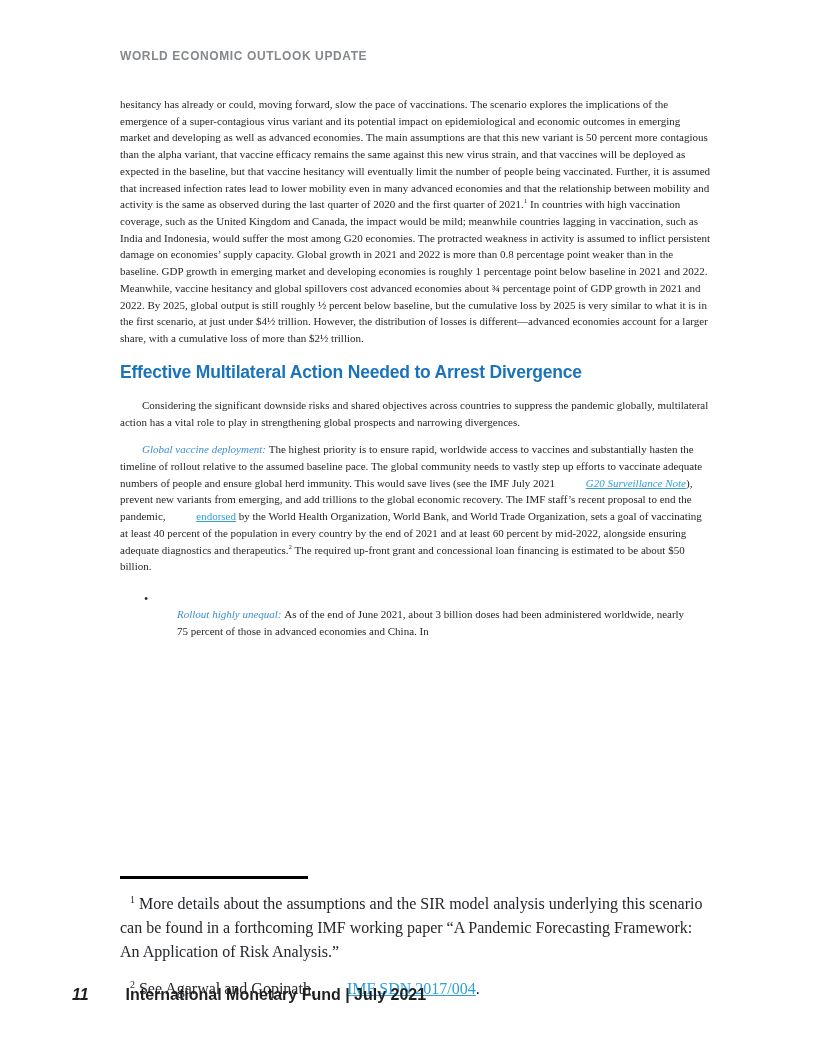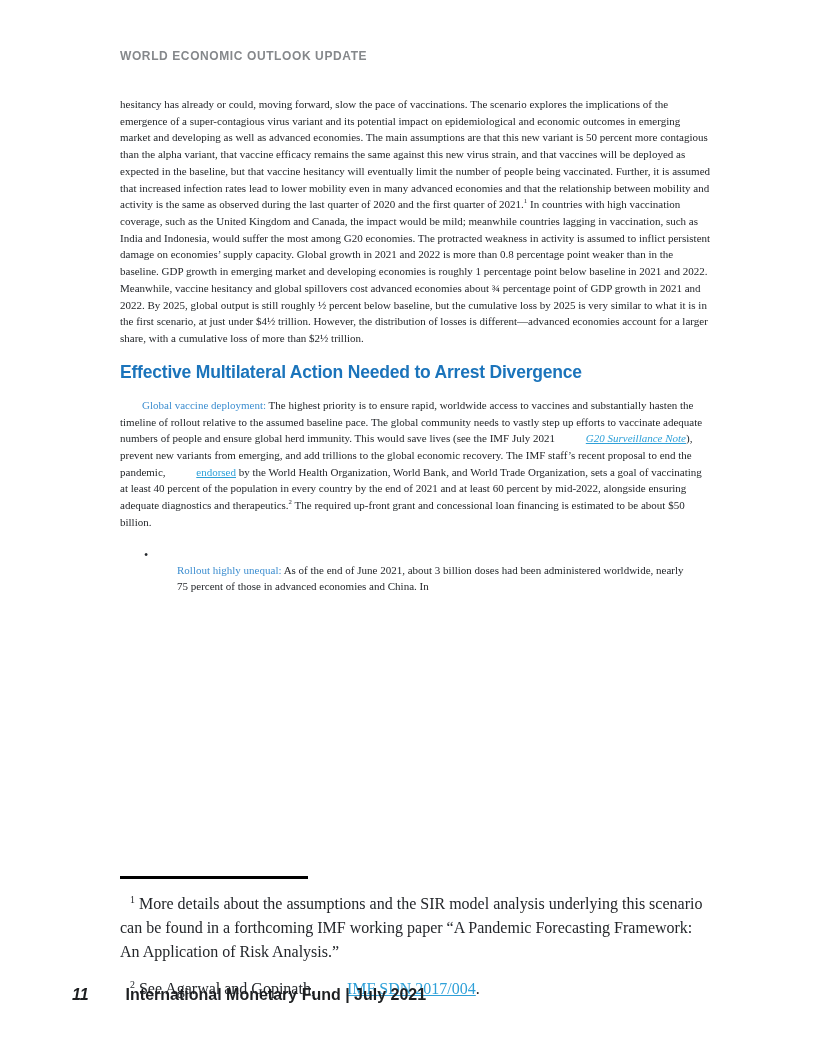--- a/index.html
+++ b/index.html
@@ -25,21 +25,21 @@
   }
   .body-para{
     font-size:11px;line-height:1.52;margin:0 0 11px 0;text-align:left;
   }
   .indent{text-indent:22px;}
   .section-heading{
     font-family:"Liberation Sans", sans-serif;font-weight:bold;
     font-size:17.5px;letter-spacing:-0.2px;color:var(--heading-blue);
     margin:15px 0 14px 0;
   }
-  .lead{color:var(--lead-blue);}
+  .lead{color:var(--lead-blue);font-style:italic;}
   a.link{color:var(--link-blue);text-decoration:underline;cursor:pointer;margin-left:28px;}
   a.link.it{font-style:italic;}
   sup{font-size:0.62em;line-height:0;}
   .bullet-row{display:flex;margin:15px 0 0 24px;}
   .bullet-dot{width:17px;flex:0 0 17px;font-size:12px;line-height:1.65;}
   .bullet-text{flex:1;margin:16px;}
   .footnote-area{
     position:absolute;top:876px;left:120px;width:592px;
   }
   .footnote-rule{
@@ -58,20 +58,21 @@
 </head>
 <body>
 
 <div class="running-header">WORLD ECONOMIC OUTLOOK UPDATE</div>
 
 <div class="content">
   <p class="body-para"><span>hesitancy has already or could, moving forward, slow the pace of vaccinations. The scenario explores the implications of the emergence of a super-contagious virus variant and its potential impact on epidemiological and economic outcomes in emerging market and developing as well as advanced economies. The main assumptions are that this new variant is 50 percent more contagious than the alpha variant, that vaccine efficacy remains the same against this new virus strain, and that vaccines will be deployed as expected in the baseline, but that vaccine hesitancy will eventually limit the number of people being vaccinated. Further, it is assumed that increased infection rates lead to lower mobility even in many advanced economies and that the relationship between mobility and activity is the same as observed during the last quarter of 2020 and the first quarter of 2021.</span><sup>1</sup><span> In countries with high vaccination coverage, such as the United Kingdom and Canada, the impact would be mild; meanwhile countries lagging in vaccination, such as India and Indonesia, would suffer the most among G20 economies. The protracted weakness in activity is assumed to inflict persistent damage on economies’ supply capacity. Global growth in 2021 and 2022 is more than 0.8 percentage point weaker than in the baseline. GDP growth in emerging market and developing economies is roughly 1 percentage point below baseline in 2021 and 2022. Meanwhile, vaccine hesitancy and global spillovers cost advanced economies about ¾ percentage point of GDP growth in 2021 and 2022. By 2025, global output is still roughly ½ percent below baseline, but the cumulative loss by 2025 is very similar to what it is in the first scenario, at just under $4½ trillion. However, the distribution of losses is different—advanced economies account for a larger share, with a cumulative loss of more than $2½ trillion.</span></p>
 
   <h1 class="section-heading">Effective Multilateral Action Needed to Arrest Divergence</h1>
 
+  <p class="body-para indent">Considering the significant downside risks and shared objectives across countries to suppress the pandemic globally, multilateral action has a vital role to play in strengthening global prospects and narrowing divergences.</p>
 
   <p class="body-para indent"><span class="lead">Global vaccine deployment: </span><span>The highest priority is to ensure rapid, worldwide access to vaccines and substantially hasten the timeline of rollout relative to the assumed baseline pace. The global community needs to vastly step up efforts to vaccinate adequate numbers of people and ensure global herd immunity. This would save lives (see the IMF July 2021 </span><a class="link it" href="#">G20 Surveillance Note</a><span>), prevent new variants from emerging, and add trillions to the global economic recovery. The IMF staff’s recent proposal to end the pandemic, </span><a class="link" href="#">endorsed</a><span> by the World Health Organization, World Bank, and World Trade Organization, sets a goal of vaccinating at least 40 percent of the population in every country by the end of 2021 and at least 60 percent by mid-2022, alongside ensuring adequate diagnostics and therapeutics.</span><sup>2</sup><span> The required up-front grant and concessional loan financing is estimated to be about $50 billion.</span></p>
 
   <div class="bullet-row">
     <span class="bullet-dot">•</span>
     <p class="body-para bullet-text"><span class="lead">Rollout highly unequal: </span><span>As of the end of June 2021, about 3 billion doses had been administered worldwide, nearly 75 percent of those in advanced economies and China. In</span></p>
   </div>
 </div>
 
 <div class="footnote-area">

